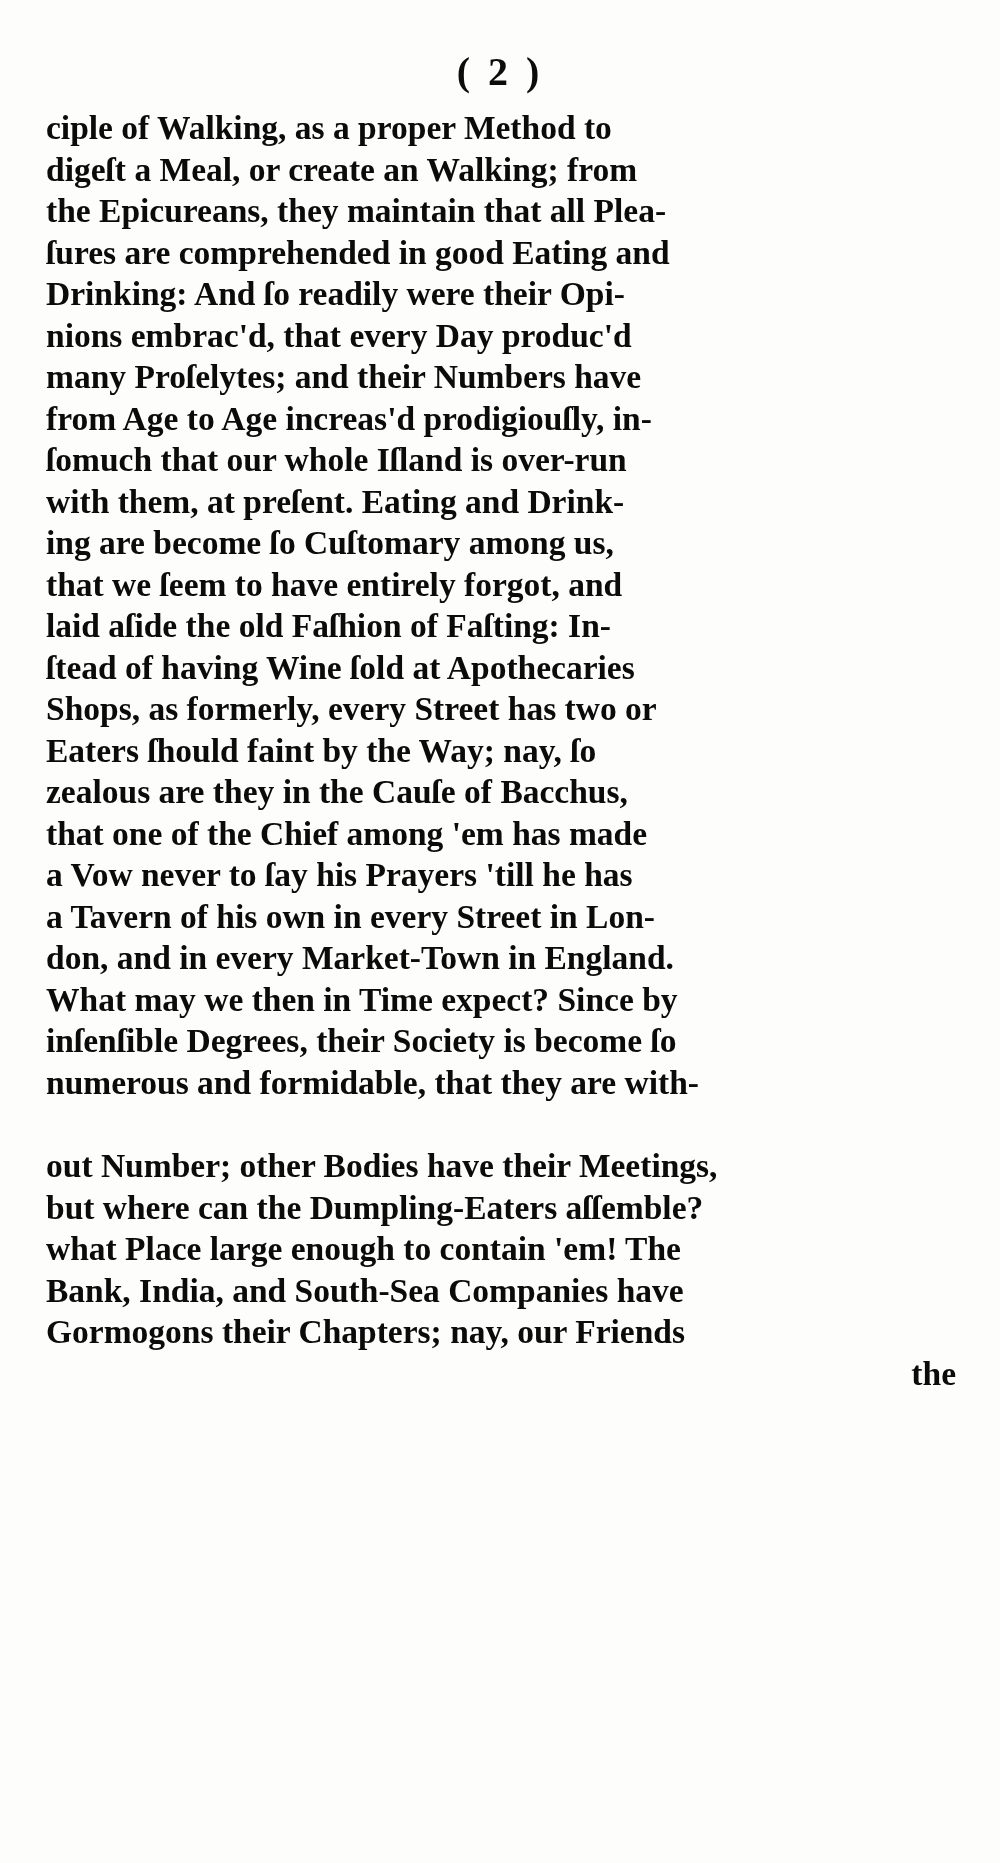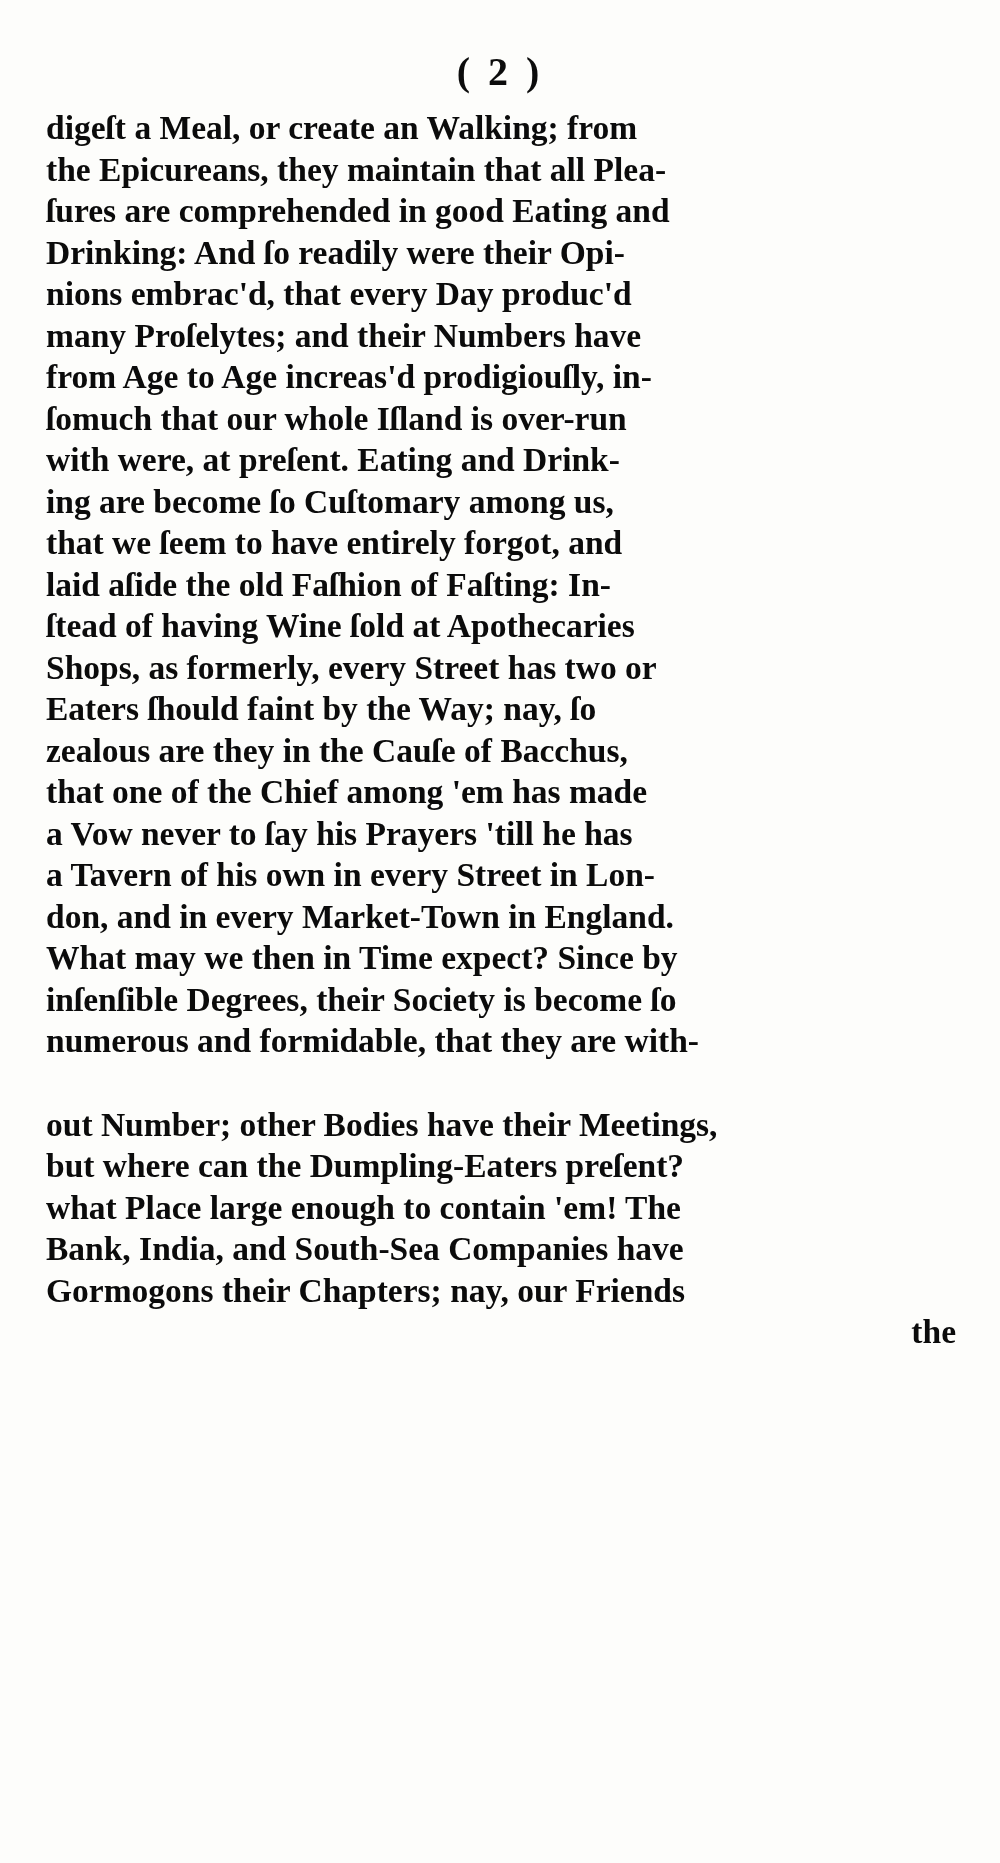--- a/index.html
+++ b/index.html
@@ -55,44 +55,45 @@
   }
 </style>
 </head>
 <body>
 
 <div class="page">
 
   <div class="page-number">( 2 )</div>
 
   <div class="body-text">
+    <span class="line" style="letter-spacing: 0px; word-spacing: 0px;">ciple of Walking, as a proper Method to</span>
     <span class="line" style="letter-spacing: 0px; word-spacing: 0px;">digeſt a Meal, or create an Walking; from</span>
     <span class="line" style="letter-spacing: 0px; word-spacing: 0px;">the Epicureans, they maintain that all Plea-</span>
     <span class="line" style="letter-spacing: 0px; word-spacing: 0px;">ſures are comprehended in good Eating and</span>
     <span class="line" style="letter-spacing: 0px; word-spacing: 0px;">Drinking: And ſo readily were their Opi-</span>
     <span class="line" style="letter-spacing: 0px; word-spacing: 0px;">nions embrac'd, that every Day produc'd</span>
     <span class="line" style="letter-spacing: 0px; word-spacing: 0px;">many Proſelytes; and their Numbers have</span>
     <span class="line" style="letter-spacing: 0px; word-spacing: 0px;">from Age to Age increas'd prodigiouſly, in-</span>
     <span class="line" style="letter-spacing: 0px; word-spacing: 0px;">ſomuch that our whole Iſland is over-run</span>
-    <span class="line" style="letter-spacing: 0px; word-spacing: 0px;">with were, at preſent.  Eating and Drink-</span>
+    <span class="line" style="letter-spacing: 0px; word-spacing: 0px;">with them, at preſent.  Eating and Drink-</span>
     <span class="line" style="letter-spacing: 0px; word-spacing: 0px;">ing are become ſo Cuſtomary among us,</span>
     <span class="line" style="letter-spacing: 0px; word-spacing: 0px;">that we ſeem to have entirely forgot, and</span>
     <span class="line" style="letter-spacing: 0px; word-spacing: 0px;">laid aſide the old Faſhion of Faſting: In-</span>
     <span class="line" style="letter-spacing: 0px; word-spacing: 0px;">ſtead of having Wine ſold at Apothecaries</span>
     <span class="line" style="letter-spacing: 0px; word-spacing: 0px;">Shops, as formerly, every Street has two or</span>
     <span class="line" style="letter-spacing: 0px; word-spacing: 0px;">Eaters ſhould faint by the Way; nay, ſo</span>
     <span class="line" style="letter-spacing: 0px; word-spacing: 0px;">zealous are they in the Cauſe of Bacchus,</span>
     <span class="line" style="letter-spacing: 0px; word-spacing: 0px;">that one of the Chief among 'em has made</span>
     <span class="line" style="letter-spacing: 0px; word-spacing: 0px;">a Vow never to ſay his Prayers 'till he has</span>
     <span class="line" style="letter-spacing: 0px; word-spacing: 0px;">a Tavern of his own in every Street in Lon-</span>
     <span class="line" style="letter-spacing: 0px; word-spacing: 0px;">don, and in every Market-Town in England.</span>
     <span class="line" style="letter-spacing: 0px; word-spacing: 0px;">What may we then in Time expect? Since by</span>
     <span class="line" style="letter-spacing: 0px; word-spacing: 0px;">inſenſible Degrees, their Society is become ſo</span>
     <span class="line" style="letter-spacing: 0px; word-spacing: 0px;">numerous and formidable, that they are with-</span>
     <span class="line" style="letter-spacing: 0px; word-spacing: 0px; margin-top: 42px;">out Number; other Bodies have their Meetings,</span>
-    <span class="line" style="letter-spacing: 0px; word-spacing: 0px;">but where can the Dumpling-Eaters preſent?</span>
+    <span class="line" style="letter-spacing: 0px; word-spacing: 0px;">but where can the Dumpling-Eaters aſſemble?</span>
     <span class="line" style="letter-spacing: 0px; word-spacing: 0px;">what Place large enough to contain 'em! The</span>
     <span class="line" style="letter-spacing: 0px; word-spacing: 0px;">Bank, India, and South-Sea Companies have</span>
     <span class="line" style="letter-spacing: 0px; word-spacing: 0px;">Gormogons their Chapters; nay, our Friends</span>
     <span class="last-line">the</span>
   </div>
 
 </div>
 
 </body></html>

